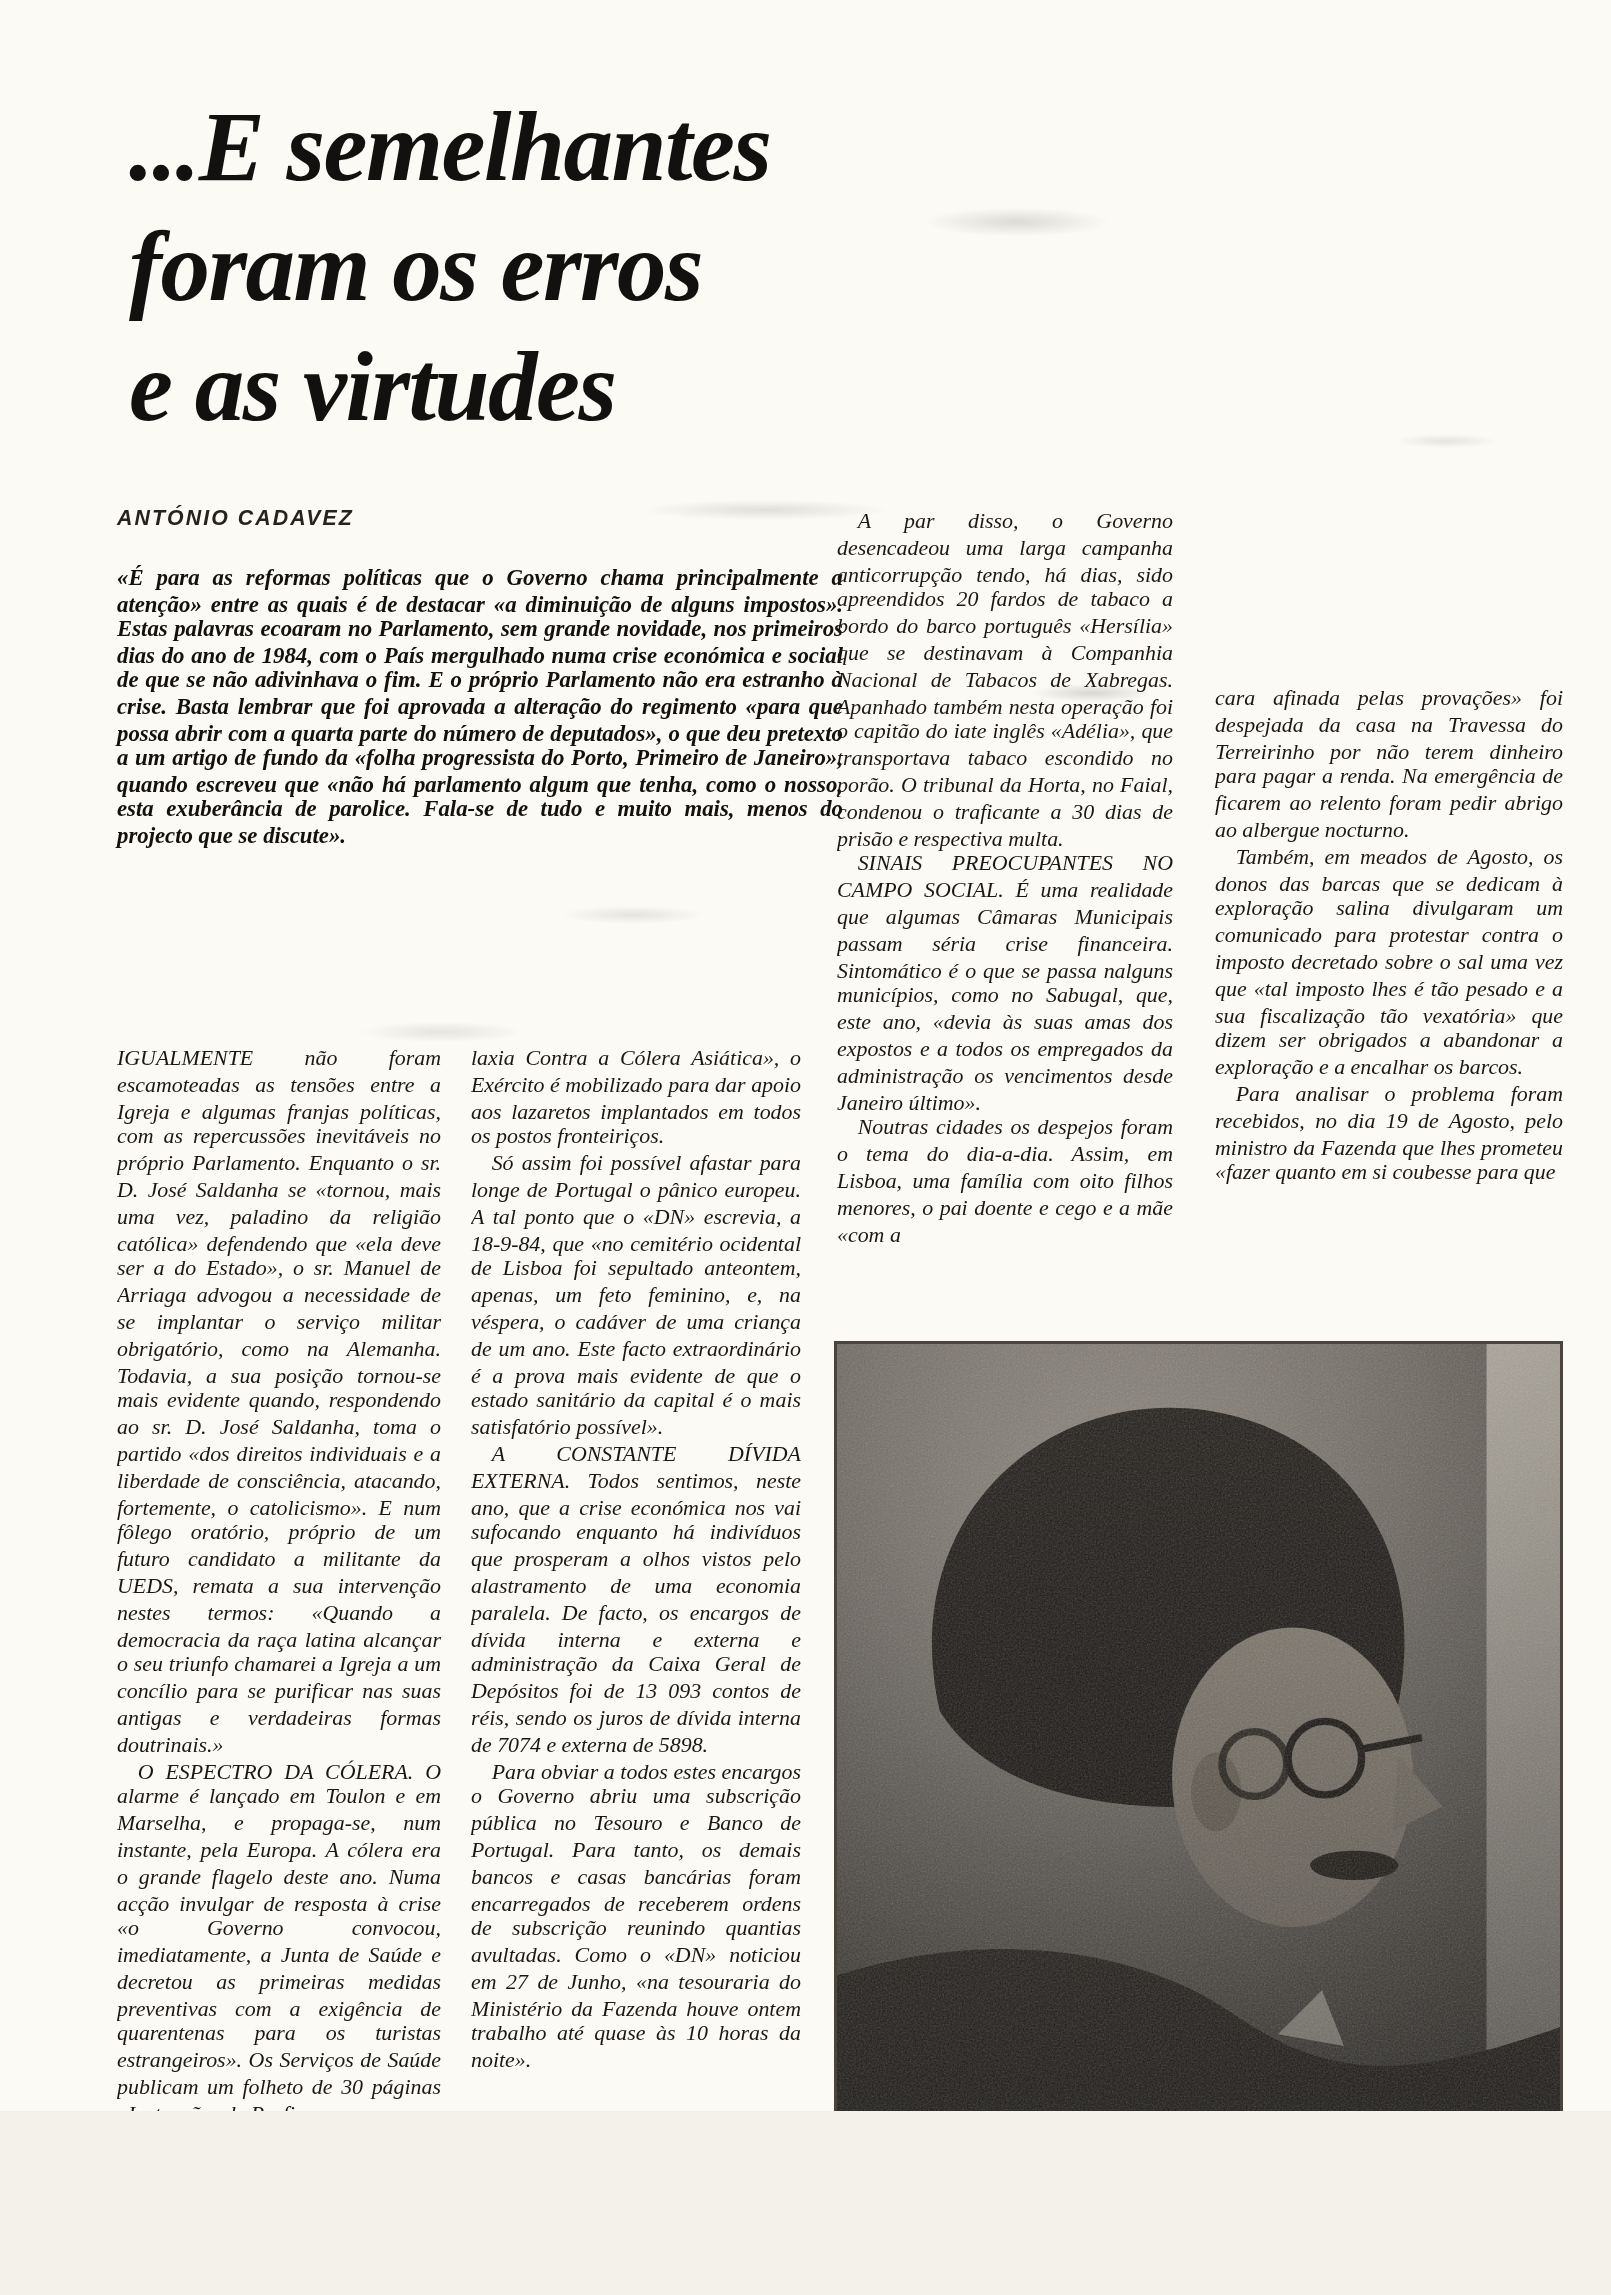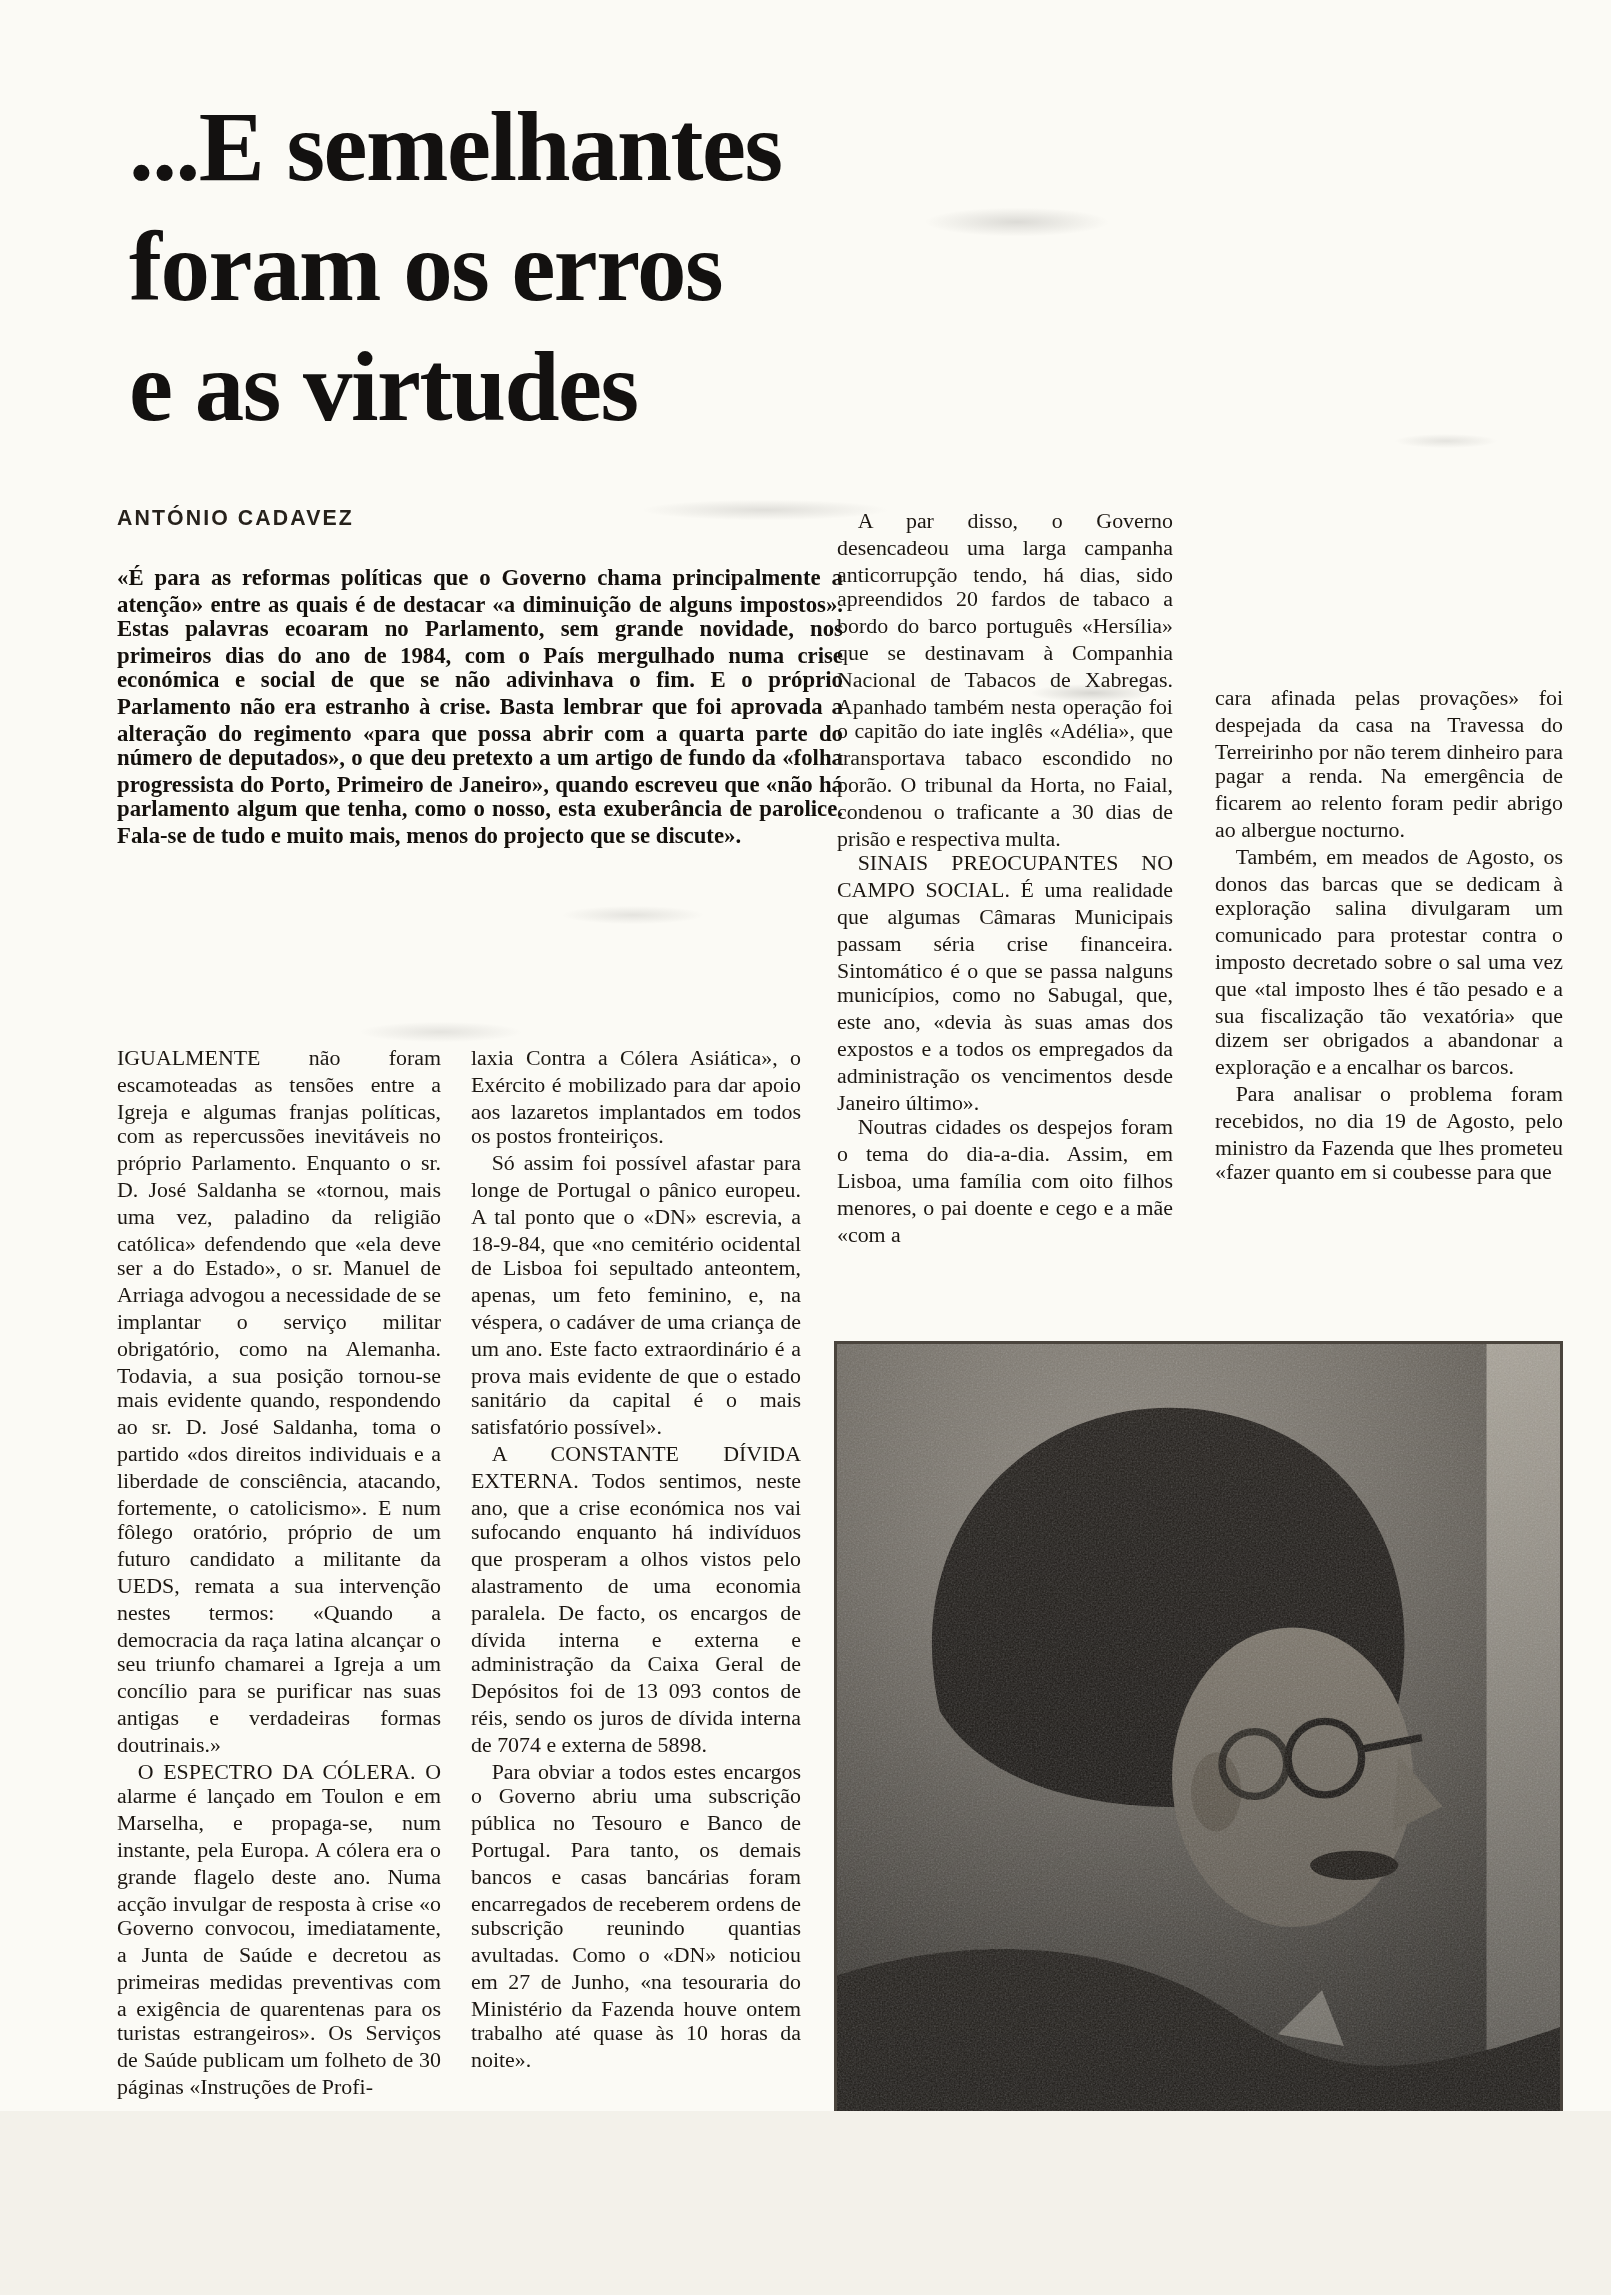--- a/index.html
+++ b/index.html
@@ -11,20 +11,21 @@
   body {
     width: 1612px;
     height: 2295px;
     font-family: "Liberation Serif", "DejaVu Serif", serif;
   }
   .viewport {
     position: relative;
     width: 1612px;
     height: 2111px;
     overflow: hidden;
+    font-style: italic;
   }
   
   .sheet {
     position: absolute;
     left: 0; top: 0;
     width: 537px;
     height: 765px;
     background: #fbfaf5;
     color: #17130f;
     transform: scale(3);

